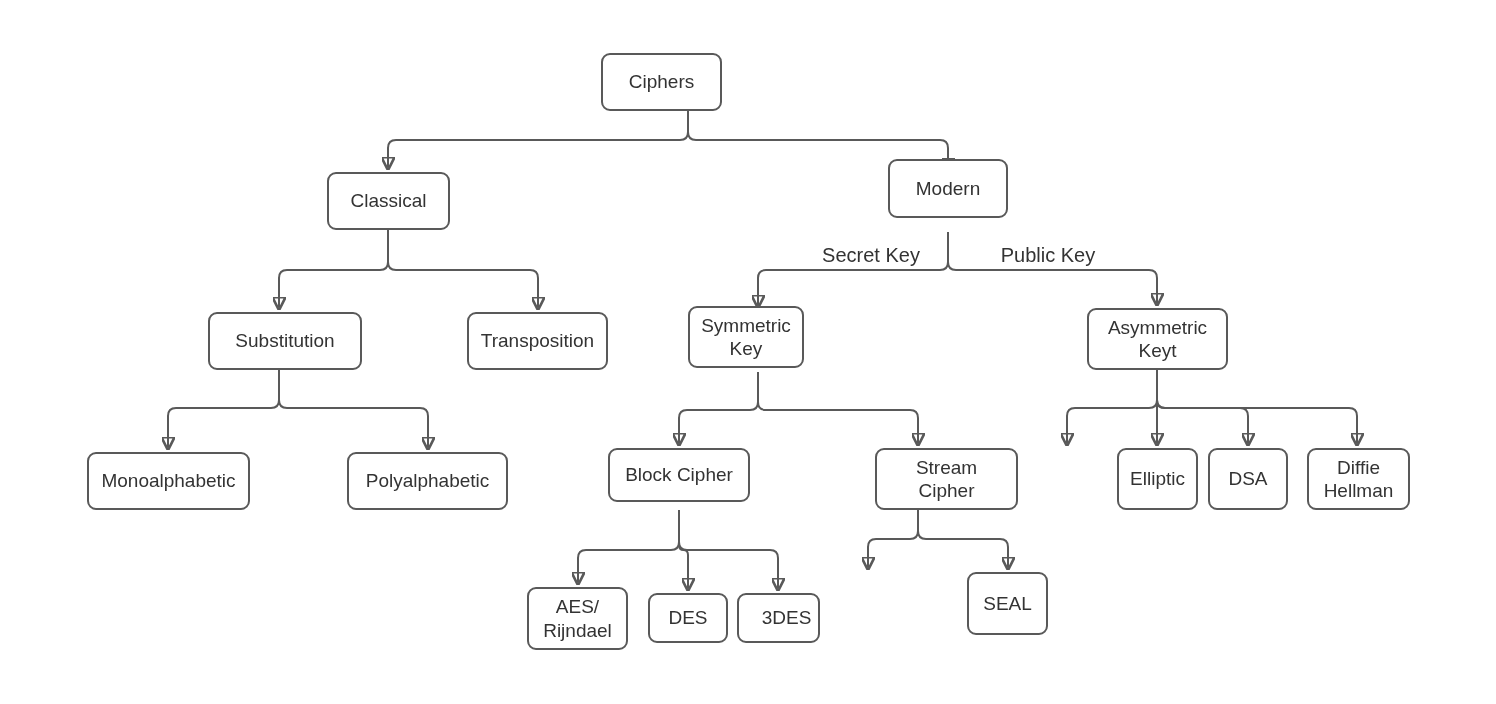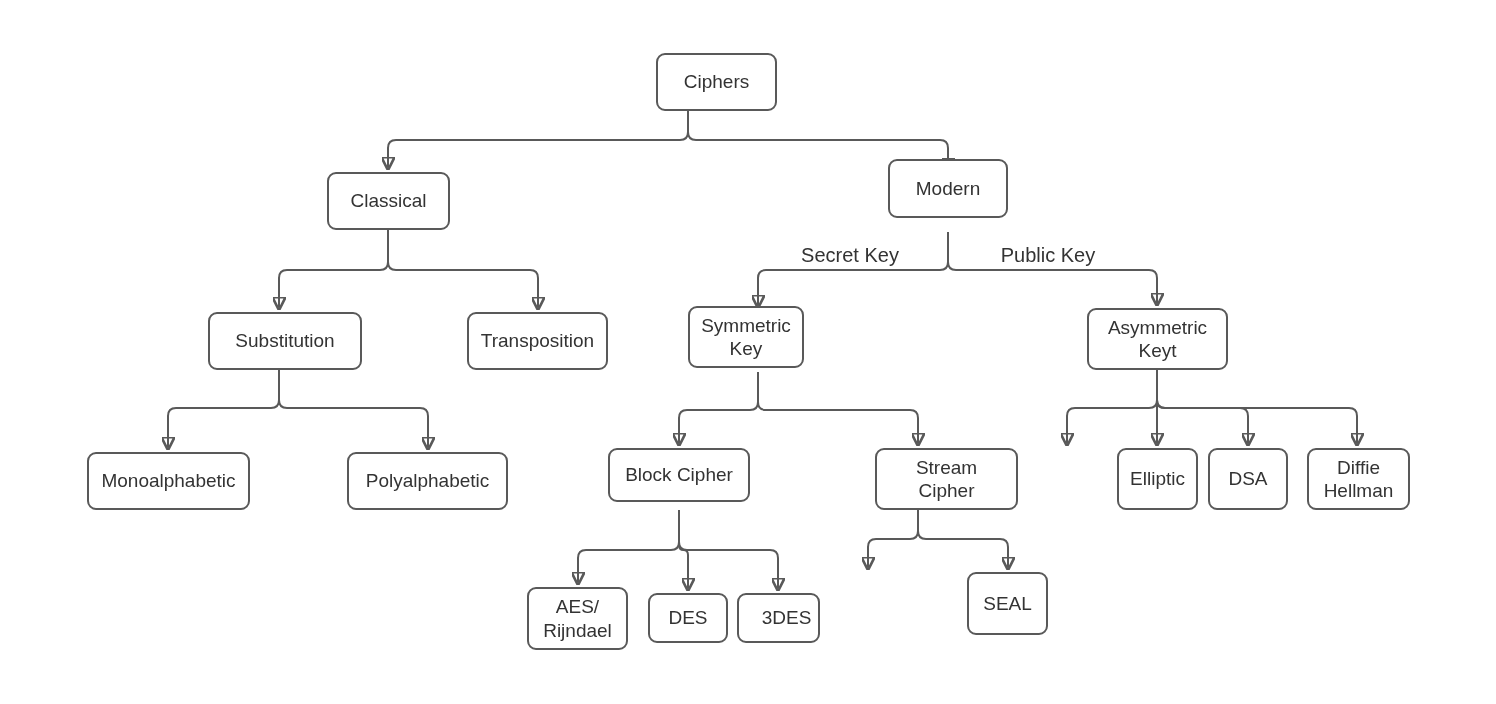--- a/index.html
+++ b/index.html
@@ -85,24 +85,24 @@
     <path d="M1157,370 V400 Q1157,408 1165,408 H1349 Q1357,408 1357,416 V443" marker-end="url(#arrow)"></path>
 
     <path d="M679,510 V542 Q679,550 671,550 H586 Q578,550 578,558 V582" marker-end="url(#arrow)"></path>
     <path d="M679,510 V545 Q679,550 683.5,550 Q688,550 688,555 V588" marker-end="url(#arrow)"></path>
     <path d="M679,510 V542 Q679,550 687,550 H770 Q778,550 778,558 V588" marker-end="url(#arrow)"></path>
 
     <path d="M918,510 V531 Q918,539 910,539 H876 Q868,539 868,547 V567" marker-end="url(#arrow)"></path>
     <path d="M918,510 V531 Q918,539 926,539 H1000 Q1008,539 1008,547 V567" marker-end="url(#arrow)"></path>
   </svg>
 
-  <div class="edge-label" style="left:780px; top:244px;">Secret Key</div>
+  <div class="edge-label" style="left:801px; top:244px;">Secret Key</div>
   <div class="edge-label" style="left:978px; top:244px;">Public Key</div>
 
-  <div class="node" style="left:656px; top:53px; width:121px; height:58px;">Ciphers</div>
+  <div class="node" style="left:601px; top:53px; width:121px; height:58px;">Ciphers</div>
 
   <div class="node" style="left:327px; top:172px; width:123px; height:58px;">Classical</div>
   <div class="node" style="left:888px; top:159px; width:120px; height:59px;">Modern</div>
 
   <div class="node" style="left:208px; top:312px; width:154px; height:58px;">Substitution</div>
   <div class="node" style="left:467px; top:312px; width:141px; height:58px;">Transposition</div>
 
   <div class="node" style="left:87px; top:452px; width:163px; height:58px;">Monoalphabetic</div>
   <div class="node" style="left:347px; top:452px; width:161px; height:58px;">Polyalphabetic</div>
 

